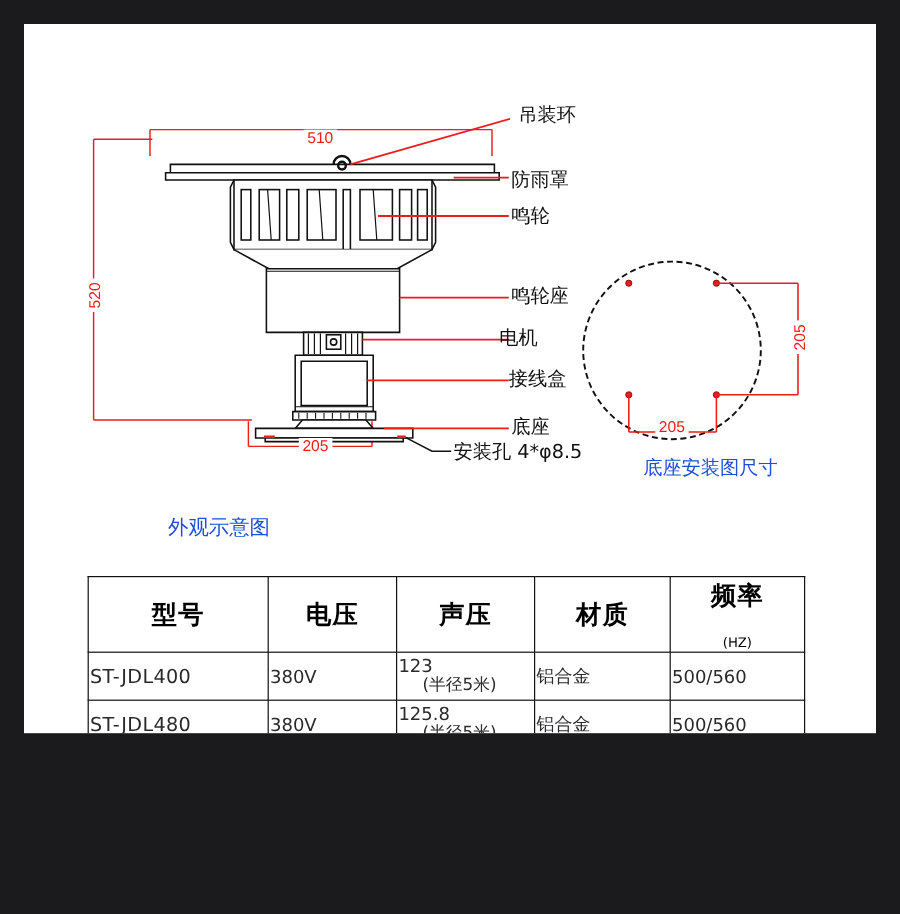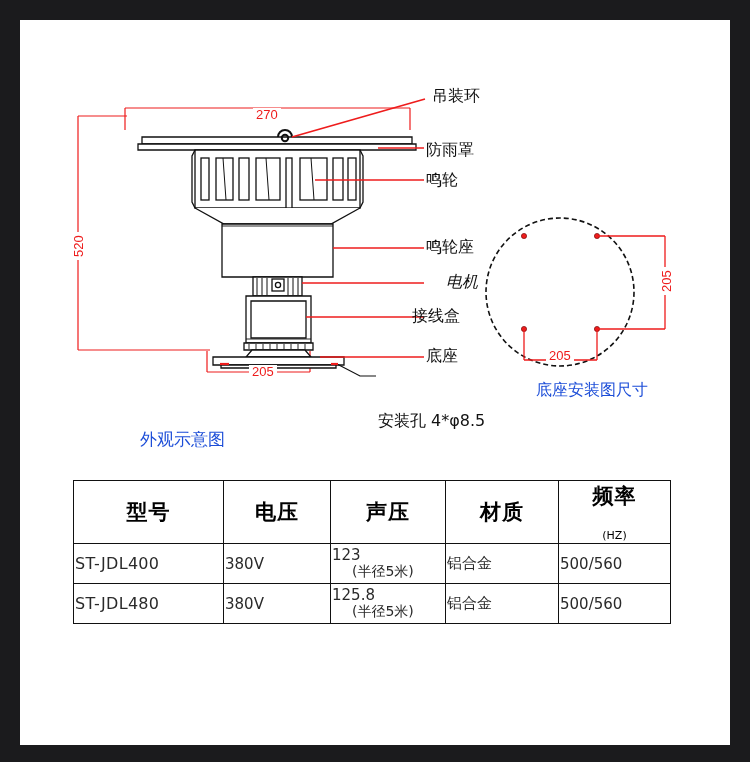--- a/index.html
+++ b/index.html
@@ -6,21 +6,21 @@
   html,body{margin:0;padding:0;}
   body{
     width:750px;height:762px;
     background:#1b1b1d;
     font-family:"Liberation Sans","DejaVu Sans",sans-serif;
     overflow:hidden;
   }
   #page{
     position:absolute;
     left:20px;top:20px;
-    width:710px;height:725px;
+    width:710px;height:591px;
     background:#ffffff;
     overflow:hidden;
   }
   
   .diagram-svg{position:absolute;top:0;left:0;}
   
   .caption{
     position:absolute;
     font-size:17px;
     color:#1d4ed8;
@@ -190,26 +190,26 @@
     <g stroke="#ee1c1c" stroke-width="2.2">
       <path d="M 200,344 L 209,344"></path>
       <path d="M 311,344 L 318,344"></path>
     </g>
   </svg>
 
   <div class="callout" style="left:412px;top:66px;">吊装环</div>
   <div class="callout" style="left:406px;top:120px;">防雨罩</div>
   <div class="callout" style="left:406px;top:150px;">鸣轮</div>
   <div class="callout" style="left:406px;top:217px;">鸣轮座</div>
-  <div class="callout" style="left:426px;top:252px;font-style:italic;">电机</div>
-  <div class="callout" style="left:392px;top:286px;">接线盒</div>
+  <div class="callout" style="left:396px;top:252px;">电机</div>
+  <div class="callout" style="left:404px;top:286px;">接线盒</div>
   <div class="callout" style="left:406px;top:326px;">底座</div>
-  <div class="callout" style="left:358px;top:347px;margin-top:44px;">安装孔 4*φ8.5</div>
-
-  <div class="dim" style="left:233px;top:88px;padding:0 3px;">270</div>
+  <div class="callout" style="left:358px;top:347px;">安装孔 4*φ8.5</div>
+
+  <div class="dim" style="left:233px;top:88px;padding:0 3px;">510</div>
   <div class="dim vertical" style="left:52px;top:240px;padding:0 3px;">520</div>
   <div class="dim" style="left:229px;top:345px;padding:0 3px;">205</div>
 
   <svg class="diagram-svg" width="710" height="420" viewBox="0 0 710 420" style="pointer-events:none;">
 
     <circle cx="540" cy="272" r="74" fill="#fff" stroke="#111" stroke-width="1.6" stroke-dasharray="5 3"></circle>
 
     <g fill="#ee1c1c" stroke="#7a0c0c" stroke-width="0.7">
       <circle cx="504" cy="216" r="2.6"></circle>
       <circle cx="577" cy="216" r="2.6"></circle>

